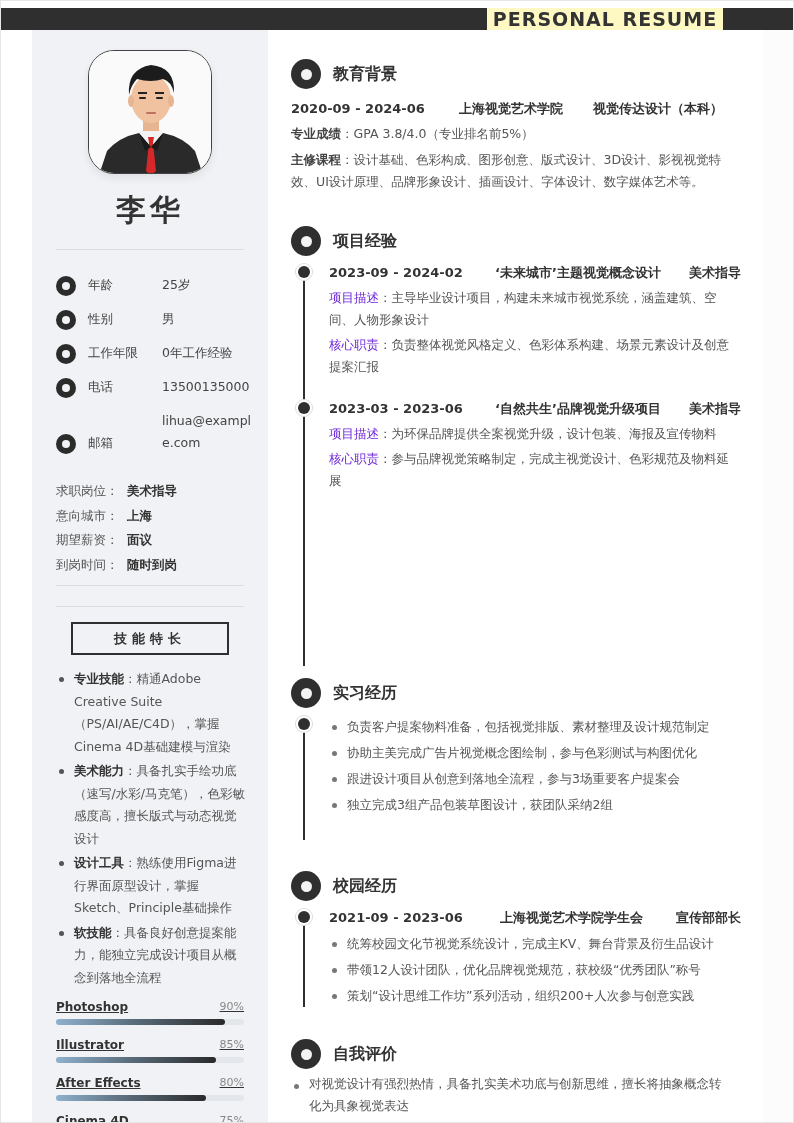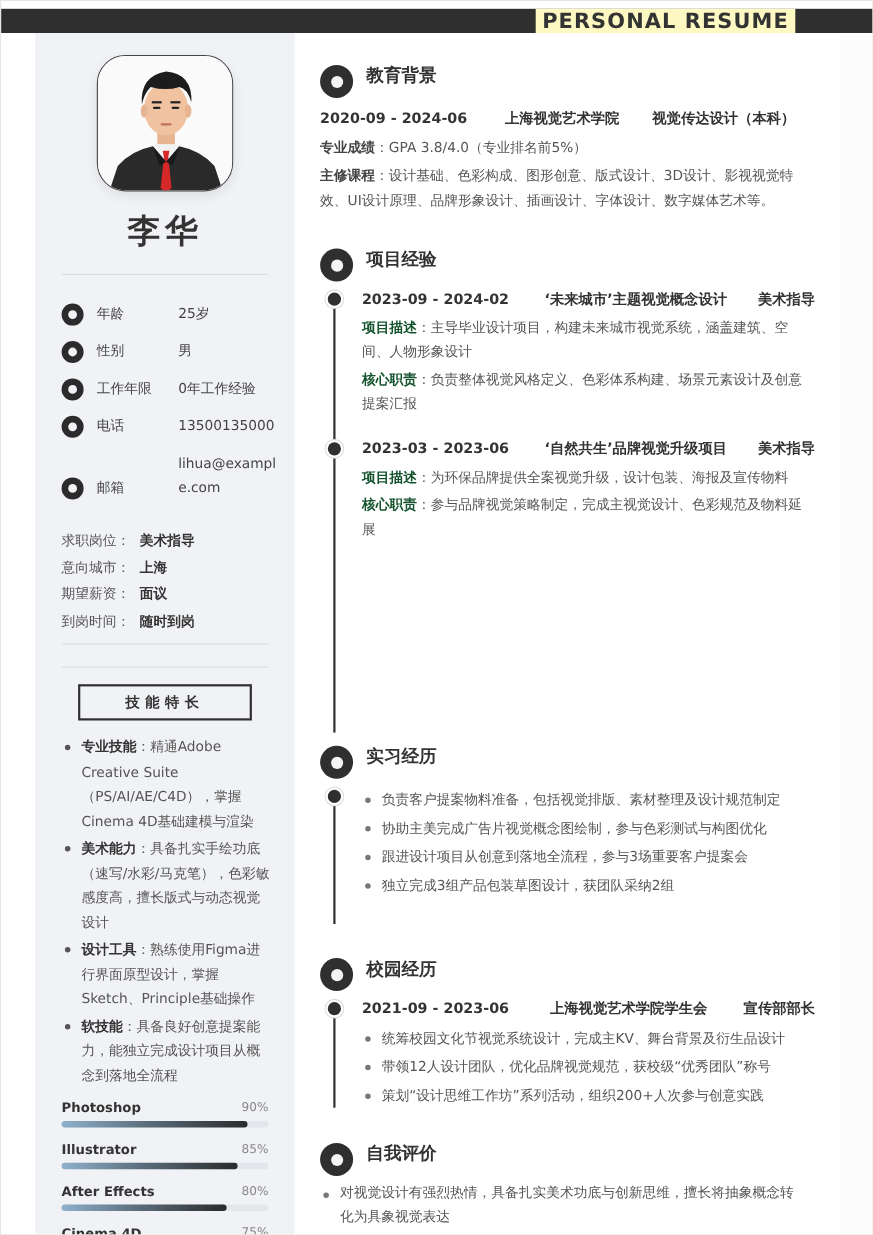--- a/index.html
+++ b/index.html
@@ -33,52 +33,52 @@
 
   .skills-title { position: absolute; left: 39px; top: 592px; width: 158px; height: 33px; border: 2px solid #2f2f2f; display: flex; align-items: center; justify-content: center; font-size: 13px; font-weight: bold; letter-spacing: 5px; color: #333; }
 
   .skill-list { position: absolute; left: 24px; top: 638px; width: 190px; list-style: none; }
   .skill-item { position: relative; padding-left: 18px; font-size: 12.5px; line-height: 22.5px; color: #555; margin-bottom: 2px; }
   .skill-item::before { content: ""; position: absolute; left: 3px; top: 9px; width: 5px; height: 5px; border-radius: 50%; background: #555; }
   .skill-key { font-weight: bold; color: #333; }
 
   .bars { position: absolute; left: 24px; top: 968px; width: 188px; }
   .bar-row { margin-bottom: 11px; }
-  .bar-head { display: flex; justify-content: space-between; font-size: 12px; line-height: 18px; }
+  .bar-head { display: flex; justify-content: space-between; font-size: 12px; line-height: 18px; text-decoration: underline; }
   .bar-name { font-weight: bold; color: #333; }
   .bar-pct { color: #888; font-size: 11px; }
   .bar-track { height: 6px; border-radius: 3px; background: #e3e7ec; margin-top: 3px; position: relative; }
   .bar-fill { height: 6px; border-radius: 3px; background: linear-gradient(to right, #8fb1cc, #5b6e7d 45%, #2a2a2a); }
 
   
   .main { position: absolute; left: 267px; top: 29px; width: 495px; height: 1094px; background: #fff; }
   .main-right-shade { position: absolute; left: 762px; top: 29px; width: 32px; height: 1094px; background: #fcfcfc; }
   .section { position: absolute; left: 23px; width: 450px; }
-  .sec-head { display: flex; height: 30px; }
+  .sec-head { display: flex; align-items: center; height: 30px; }
   .sec-icon { width: 30px; height: 30px; border-radius: 50%; background: #2f2f2f; display: flex; align-items: center; justify-content: center; }
   .sec-icon::after { content: ""; width: 11px; height: 11px; border-radius: 50%; background: #f4f4f4; }
   .sec-title { margin-left: 12px; font-size: 16px; font-weight: bold; color: #333; }
 
   .edu-row { display: flex; font-size: 13px; font-weight: bold; color: #333; margin-top: 10px; line-height: 20px; }
   .edu-date { width: 168px; }
   .edu-school { width: 134px; }
   .edu-major { flex: 1; }
   .para { font-size: 12.5px; color: #555; line-height: 22px; margin-top: 4px; }
   .para .k { font-weight: bold; color: #444; }
 
   .timeline { position: relative; margin-top: 6px; }
   .tl-line { position: absolute; left: 12px; width: 2px; background: #2f2f2f; }
   .tl-entry { position: relative; padding-left: 38px; }
   .tl-dot { position: absolute; left: 7px; top: 4px; width: 12px; height: 12px; border-radius: 50%; background: #2f2f2f; box-shadow: 0 0 0 2px #fff, 0 0 0 3px #ddd; }
   .tl-head { display: flex; font-size: 13px; font-weight: bold; color: #333; line-height: 22px; }
   .tl-date { width: 148px; flex-shrink: 0; }
   .tl-org { flex: 1; text-align: center; }
   .tl-role { flex-shrink: 0; padding-left: 10px; }
   .tl-para { font-size: 12.5px; color: #555; line-height: 22px; margin-top: 3px; }
-  .tl-para .k { font-weight: bold; color: #14532d; }
+  .tl-para .k { font-weight: normal; color: #6d28d9; }
   .bullets { list-style: none; margin-top: 2px; }
   .bullets li { position: relative; padding-left: 18px; font-size: 12.5px; color: #555; line-height: 26px; }
   .bullets li::before { content: ""; position: absolute; left: 3px; top: 11px; width: 5px; height: 5px; border-radius: 50%; background: #777; }
 
   .avatar svg { display: block; }
 </style>
 </head>
 <body>
 
 <div class="page">

